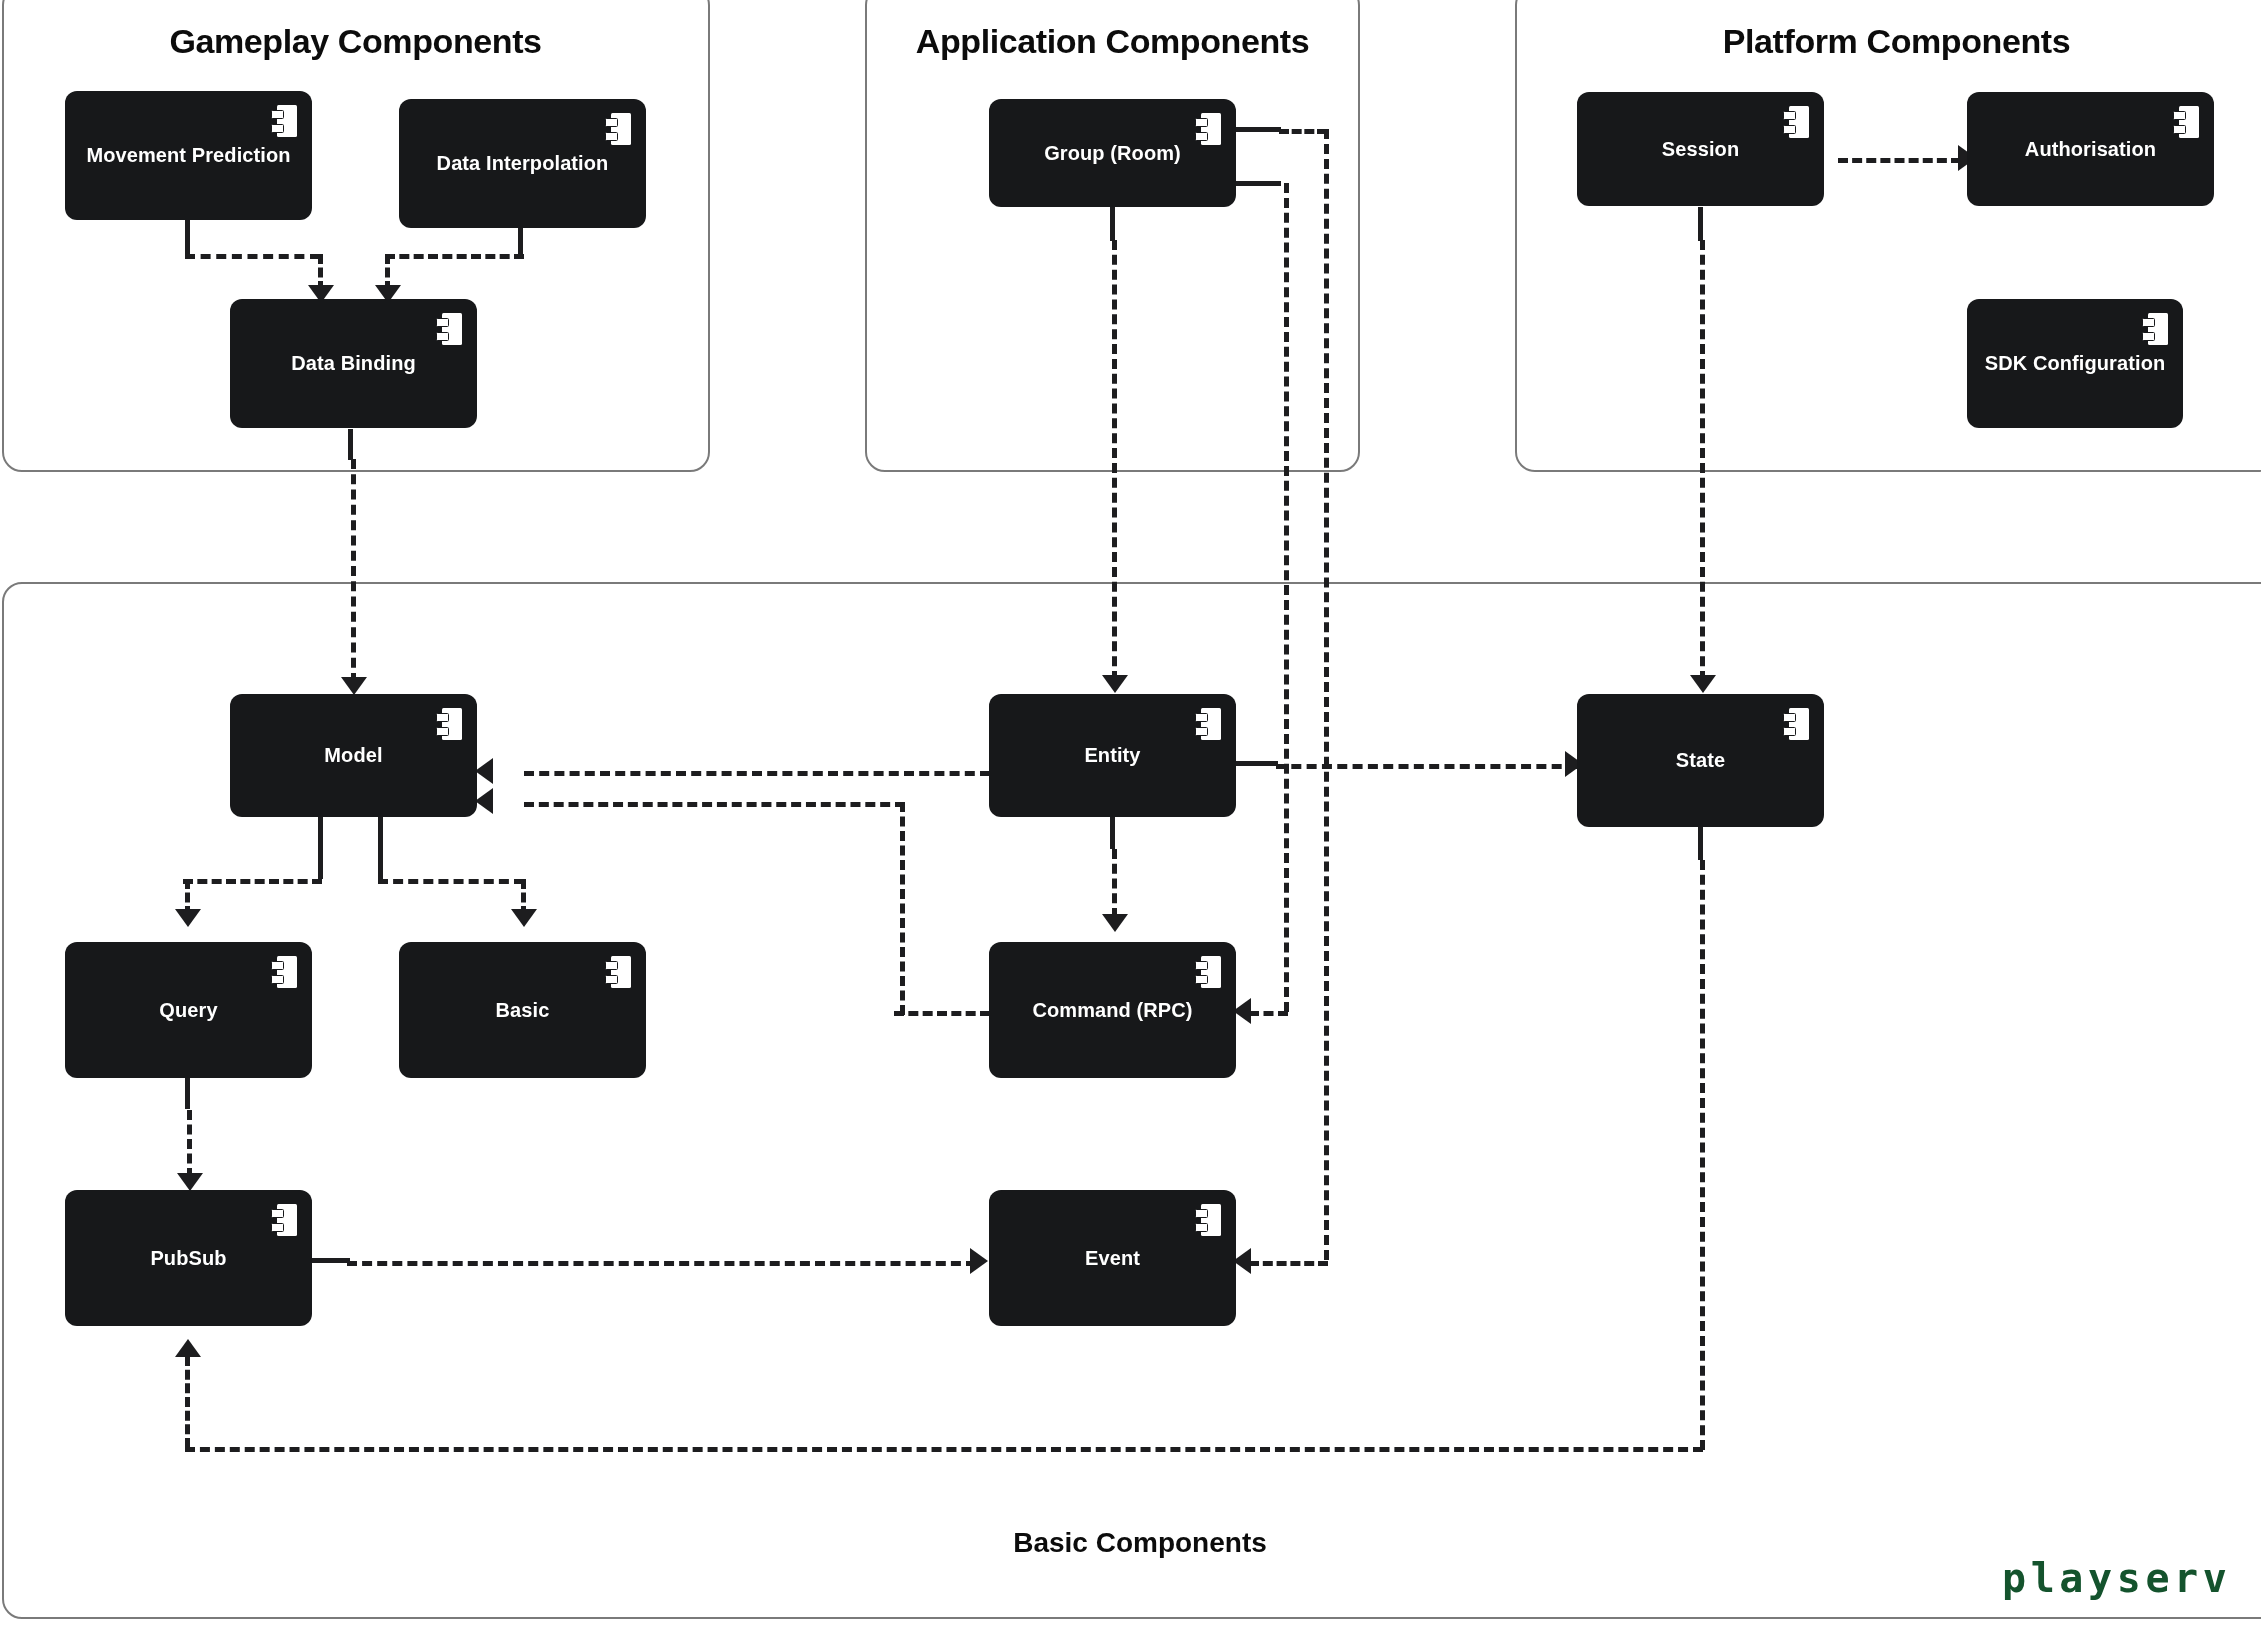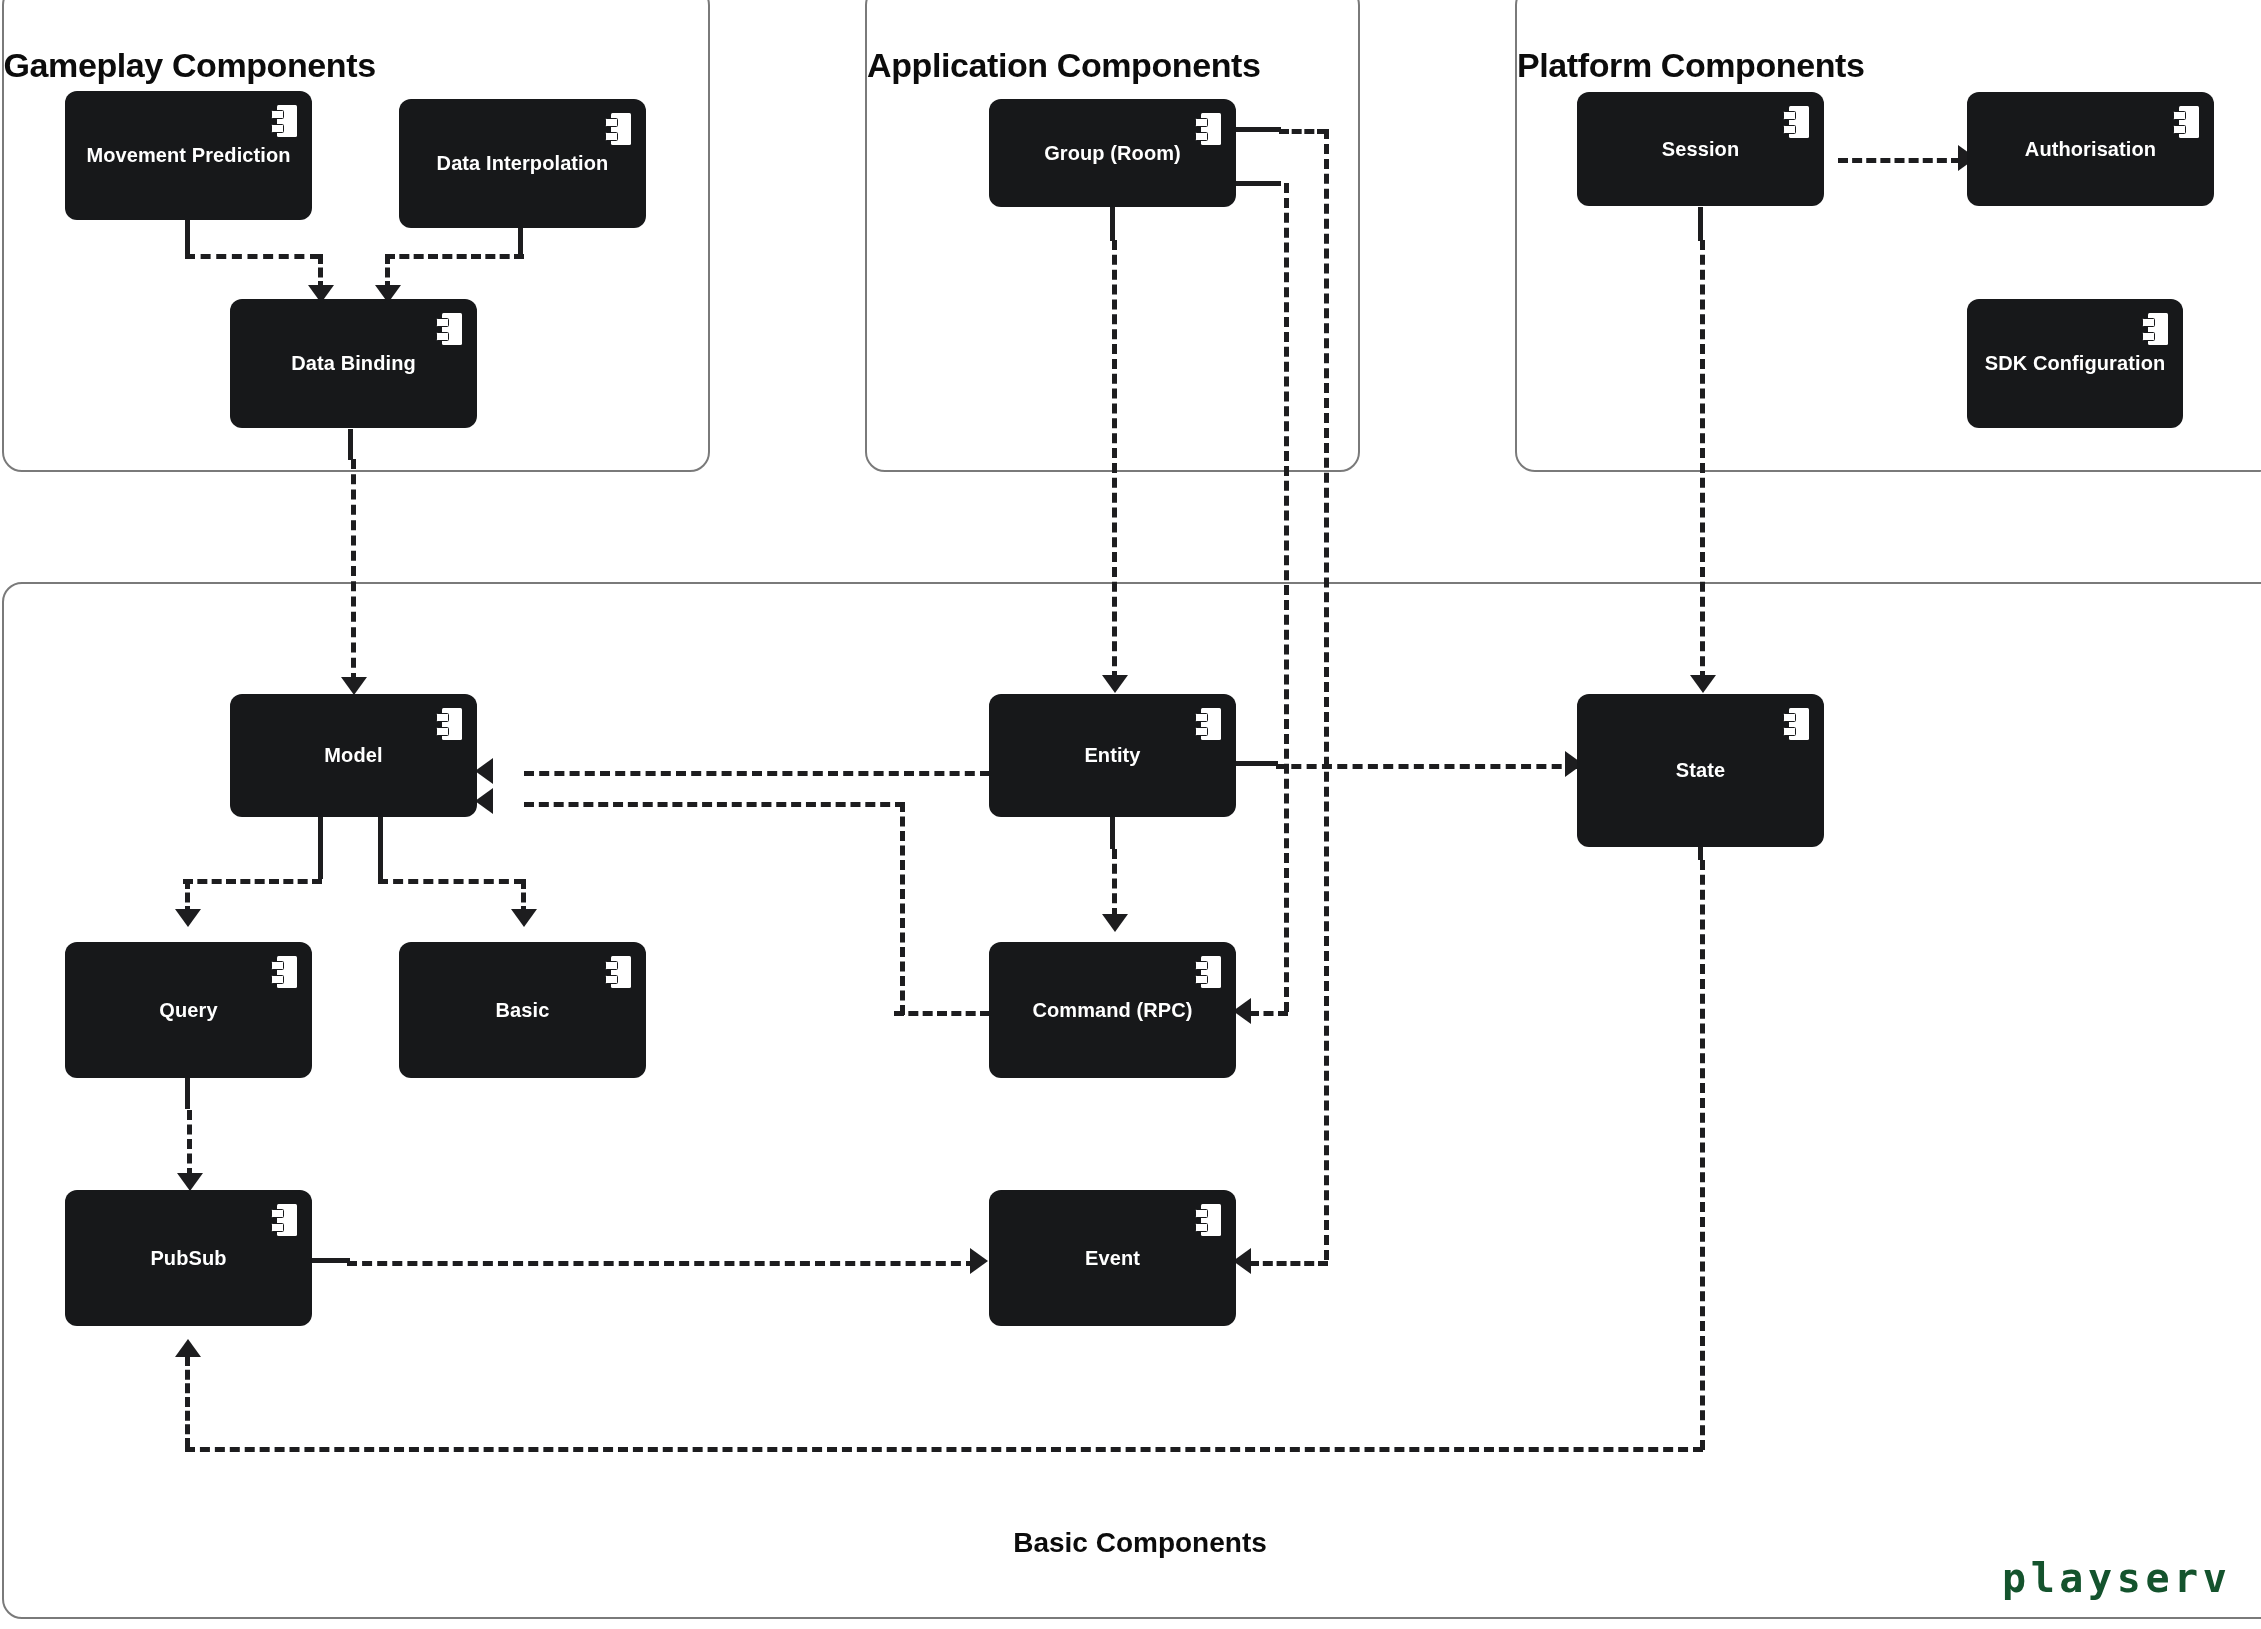--- a/index.html
+++ b/index.html
@@ -10,27 +10,26 @@
   .panel{
     position:absolute;
     border:2.3px solid #7a7a7a;
     border-radius:20px;
     background:#ffffff;
     box-sizing:border-box;
   }
   .panel-title{
     position:absolute;
     left:0;right:0;
-    text-align:left;
+    text-align:center;
     font-size:34px;
     font-weight:bold;
     color:#0c0c0c;
     letter-spacing:-0.4px;
     white-space:nowrap;
-    margin-top:24px;
   }
 
   
   .node{
     position:absolute;
     background:#17181a;
     border-radius:12px;
     box-sizing:border-box;
     display:flex;
     align-items:center;
@@ -274,21 +273,21 @@
 
   <div class="node" style="left:989px;top:694px;width:247px;height:123px;">
     <span class="comp-icon">
       <span class="body"></span>
         <span class="tab t1"></span>
         <span class="tab t2"></span>
     </span>
     <span class="node-label">Entity</span>
   </div>
 
-  <div class="node" style="left:1577px;top:694px;width:247px;height:153px;">
+  <div class="node" style="left:1577px;top:694px;width:247px;height:133px;">
     <span class="comp-icon">
       <span class="body"></span>
         <span class="tab t1"></span>
         <span class="tab t2"></span>
     </span>
     <span class="node-label">State</span>
   </div>
 
   <div class="node" style="left:65px;top:942px;width:247px;height:136px;">
     <span class="comp-icon">

